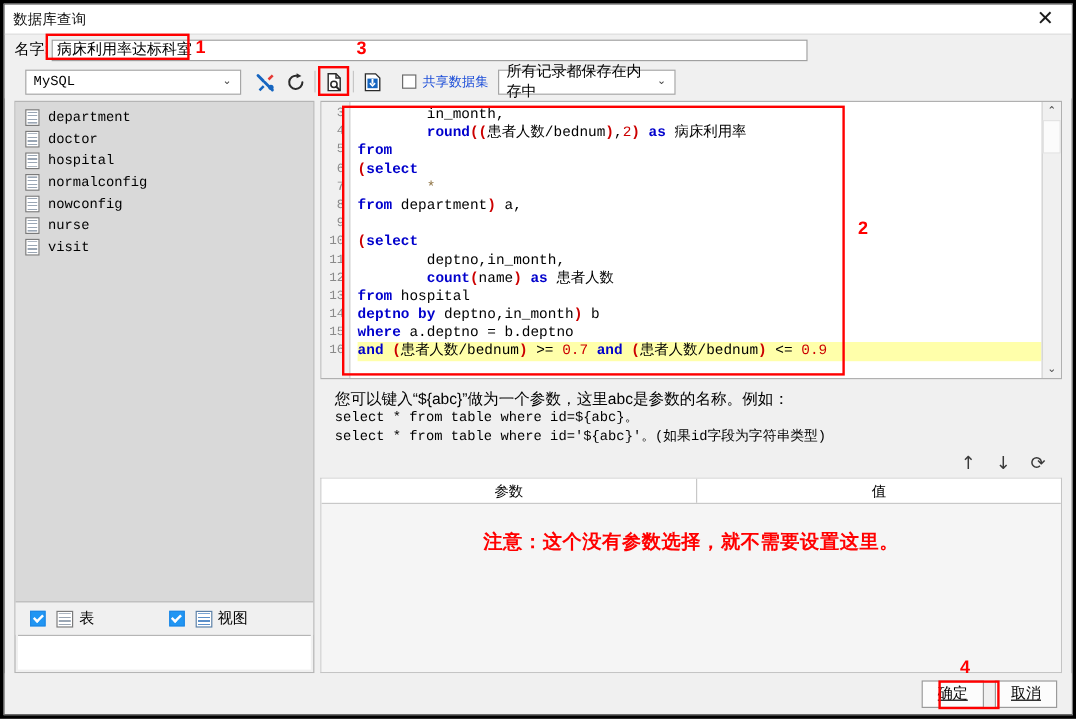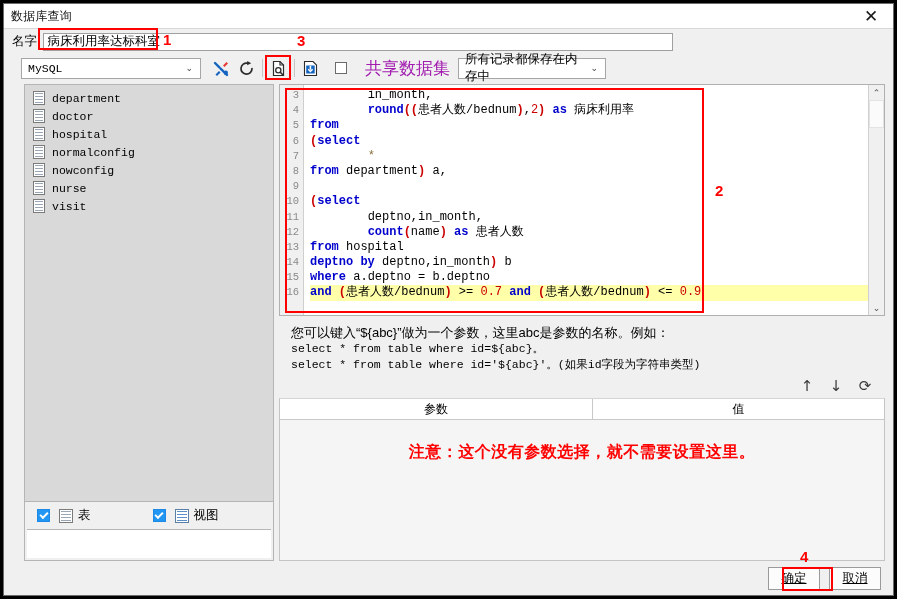--- a/index.html
+++ b/index.html
@@ -51,29 +51,29 @@
   .caret{font-size:9px;color:#444;padding:0 6px;font-family:"DejaVu Sans",sans-serif;}
   .tb-icon{
     width:25px;height:23px;display:flex;align-items:center;justify-content:center;
     cursor:pointer;box-sizing:border-box;
   }
   .tb-sep{width:1px;height:18px;background:#c6c6c6;margin:0 3px;}
   .chk{
     width:12px;height:12px;border:1px solid #6b6b6b;background:#fff;
     display:inline-block;box-sizing:border-box;cursor:pointer;
   }
-  .chk-label{font-size:17px;margin-left:18px;color:#a21caf;cursor:pointer;}
+  .chk-label{font-size:11px;margin-left:5px;color:#1d4ed8;cursor:pointer;}
   .mem-select{
     width:148px;height:21px;border:1px solid #a6a6a6;background:#fff;
     display:flex;align-items:center;justify-content:space-between;
     box-sizing:border-box;padding:0 1px 0 6px;margin-left:8px;cursor:pointer;
   }
   .mem-select .val{font-size:12.5px;color:#000;}
   
-  .body{flex:1;display:flex;padding:2px 8px 0 20px;box-sizing:border-box;min-height:0;}
+  .body{flex:1;display:flex;padding:2px 8px 0 8px;box-sizing:border-box;min-height:0;}
   .left-pane{
     width:250px;min-width:250px;display:flex;flex-direction:column;
     border:1px solid #b5b5b5;background:#f0f0f0;box-sizing:border-box;margin-right:5px;
   }
   .tree{
     flex:1;background:#d9d9d9;padding:4px 0 0 4px;box-sizing:border-box;overflow:hidden;
   }
   .tree-item{
     display:flex;align-items:center;height:18px;cursor:pointer;padding-left:4px;
   }

